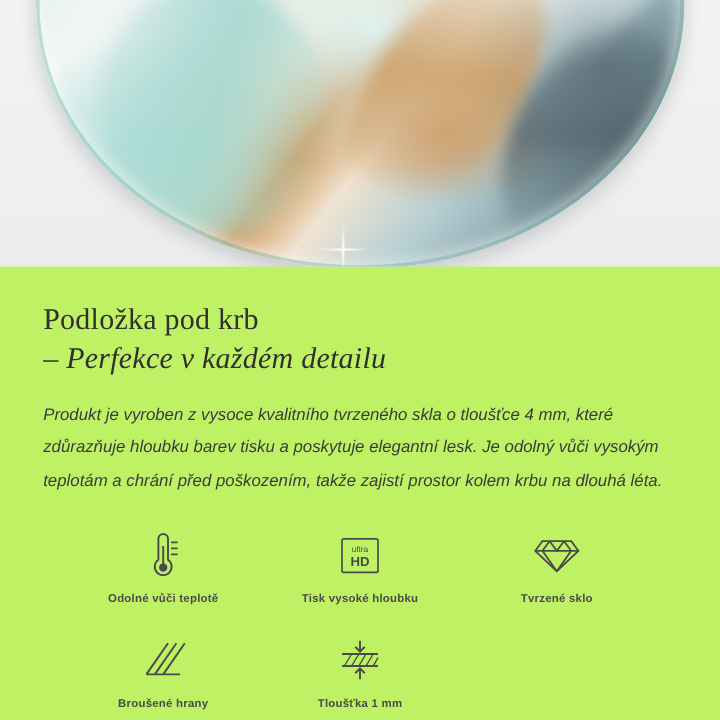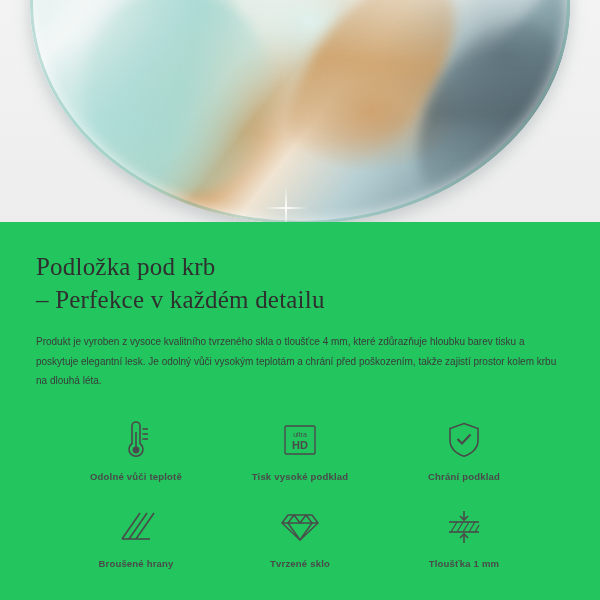--- a/index.html
+++ b/index.html
@@ -11,21 +11,21 @@
     height: 600px;
     background: #ffffff;
     font-family: "Liberation Sans", sans-serif;
     overflow: hidden;
   }
 
   .page {
     position: relative;
     width: 600px;
     height: 600px;
-    background: #22c55e;
+    background: #bef264;
     overflow: hidden;
   }
 
   
   .hero {
     position: relative;
     width: 600px;
     height: 222px;
     background: #efefef;
     overflow: hidden;
@@ -138,28 +138,30 @@
     font-family: "Liberation Serif", serif;
     font-size: 25px;
     line-height: 1.32;
     color: #2f2f2f;
     font-weight: 400;
     margin: 0 0 16px 0;
     letter-spacing: 0.2px;
   }
   .headline-line2 {
     display: block;
+    font-style: italic;
   }
   .body-copy {
     font-family: "Liberation Sans", sans-serif;
-    font-size: 10px;
+    font-size: 14px;
     line-height: 1.95;
     color: #3b3b3b;
     margin: 0;
     max-width: 536px;
+    font-style: italic;
   }
 
   
   .features {
     margin-top: 26px;
     padding: 0 18px;
     display: grid;
     grid-template-columns: repeat(3, 1fr);
     row-gap: 22px;
   }
@@ -228,56 +230,47 @@
       </div>
 
       <div class="feature">
         <div class="feature-icon">
           <svg width="38" height="38" viewBox="0 0 38 38" fill="none" stroke="#4a4a4a" stroke-width="1.4">
             <rect x="4" y="5" width="30" height="28" rx="1.5"></rect>
             <text x="19" y="16" font-family="Liberation Sans, sans-serif" font-size="7" fill="#4a4a4a" stroke="none" text-anchor="middle">ultra</text>
             <text x="19" y="28" font-family="Liberation Sans, sans-serif" font-size="11" font-weight="bold" fill="#4a4a4a" stroke="none" text-anchor="middle">HD</text>
           </svg>
         </div>
-        <div class="feature-label">Tisk vysoké podklad</div>
-      </div>
-
-      <div class="feature">
-        <div class="feature-icon">
-          <svg width="36" height="40" viewBox="0 0 36 40" fill="none" stroke="#4a4a4a" stroke-width="1.6">
-            <path d="M18 3.5 L32 8.5 V20 c0 8.5 -6.2 13.6 -14 16.2 C10.2 33.6 4 28.5 4 20 V8.5 Z"></path>
-            <polyline points="11.5,19 16,23.5 24.5,14.5" stroke-width="2.2"></polyline>
-          </svg>
-        </div>
-        <div class="feature-label">Chrání podklad</div>
-      </div>
-
-      <div class="feature">
-        <div class="feature-icon">
-          <svg width="40" height="36" viewBox="0 0 40 36" fill="none" stroke="#4a4a4a" stroke-width="1.6">
-            <path d="M6 30 L24 4"></path>
-            <path d="M13 30 L31 4"></path>
-            <path d="M20 30 L38 4"></path>
-            <path d="M6 30 H34"></path>
-          </svg>
-        </div>
-        <div class="feature-label">Broušené hrany</div>
-      </div>
+        <div class="feature-label">Tisk vysoké hloubku</div>
+      </div>
+
 
       <div class="feature">
         <div class="feature-icon">
           <svg width="40" height="36" viewBox="0 0 40 36" fill="none" stroke="#4a4a4a" stroke-width="1.5">
             <path d="M8 6 h24 l6 8 -18 17 L2 14 Z"></path>
             <path d="M2 14 h36"></path>
             <path d="M14 6 l-6 8 12 17"></path>
             <path d="M26 6 l6 8 -12 17"></path>
             <path d="M14 6 l6 8 6 -8"></path>
           </svg>
         </div>
         <div class="feature-label">Tvrzené sklo</div>
+      </div>
+
+      <div class="feature">
+        <div class="feature-icon">
+          <svg width="40" height="36" viewBox="0 0 40 36" fill="none" stroke="#4a4a4a" stroke-width="1.6">
+            <path d="M6 30 L24 4"></path>
+            <path d="M13 30 L31 4"></path>
+            <path d="M20 30 L38 4"></path>
+            <path d="M6 30 H34"></path>
+          </svg>
+        </div>
+        <div class="feature-label">Broušené hrany</div>
       </div>
 
       <div class="feature">
         <div class="feature-icon">
           <svg width="40" height="38" viewBox="0 0 40 38" fill="none" stroke="#4a4a4a" stroke-width="1.6">
             <line x1="20" y1="3" x2="20" y2="11"></line>
             <polyline points="16,8 20,12 24,8"></polyline>
             <line x1="5" y1="14" x2="35" y2="14"></line>
             <line x1="5" y1="24" x2="35" y2="24"></line>
             <path d="M7 24 L13 14 M13 24 L19 14 M19 24 L25 14 M25 24 L31 14 M31 24 L35 17" stroke-width="1.2"></path>

